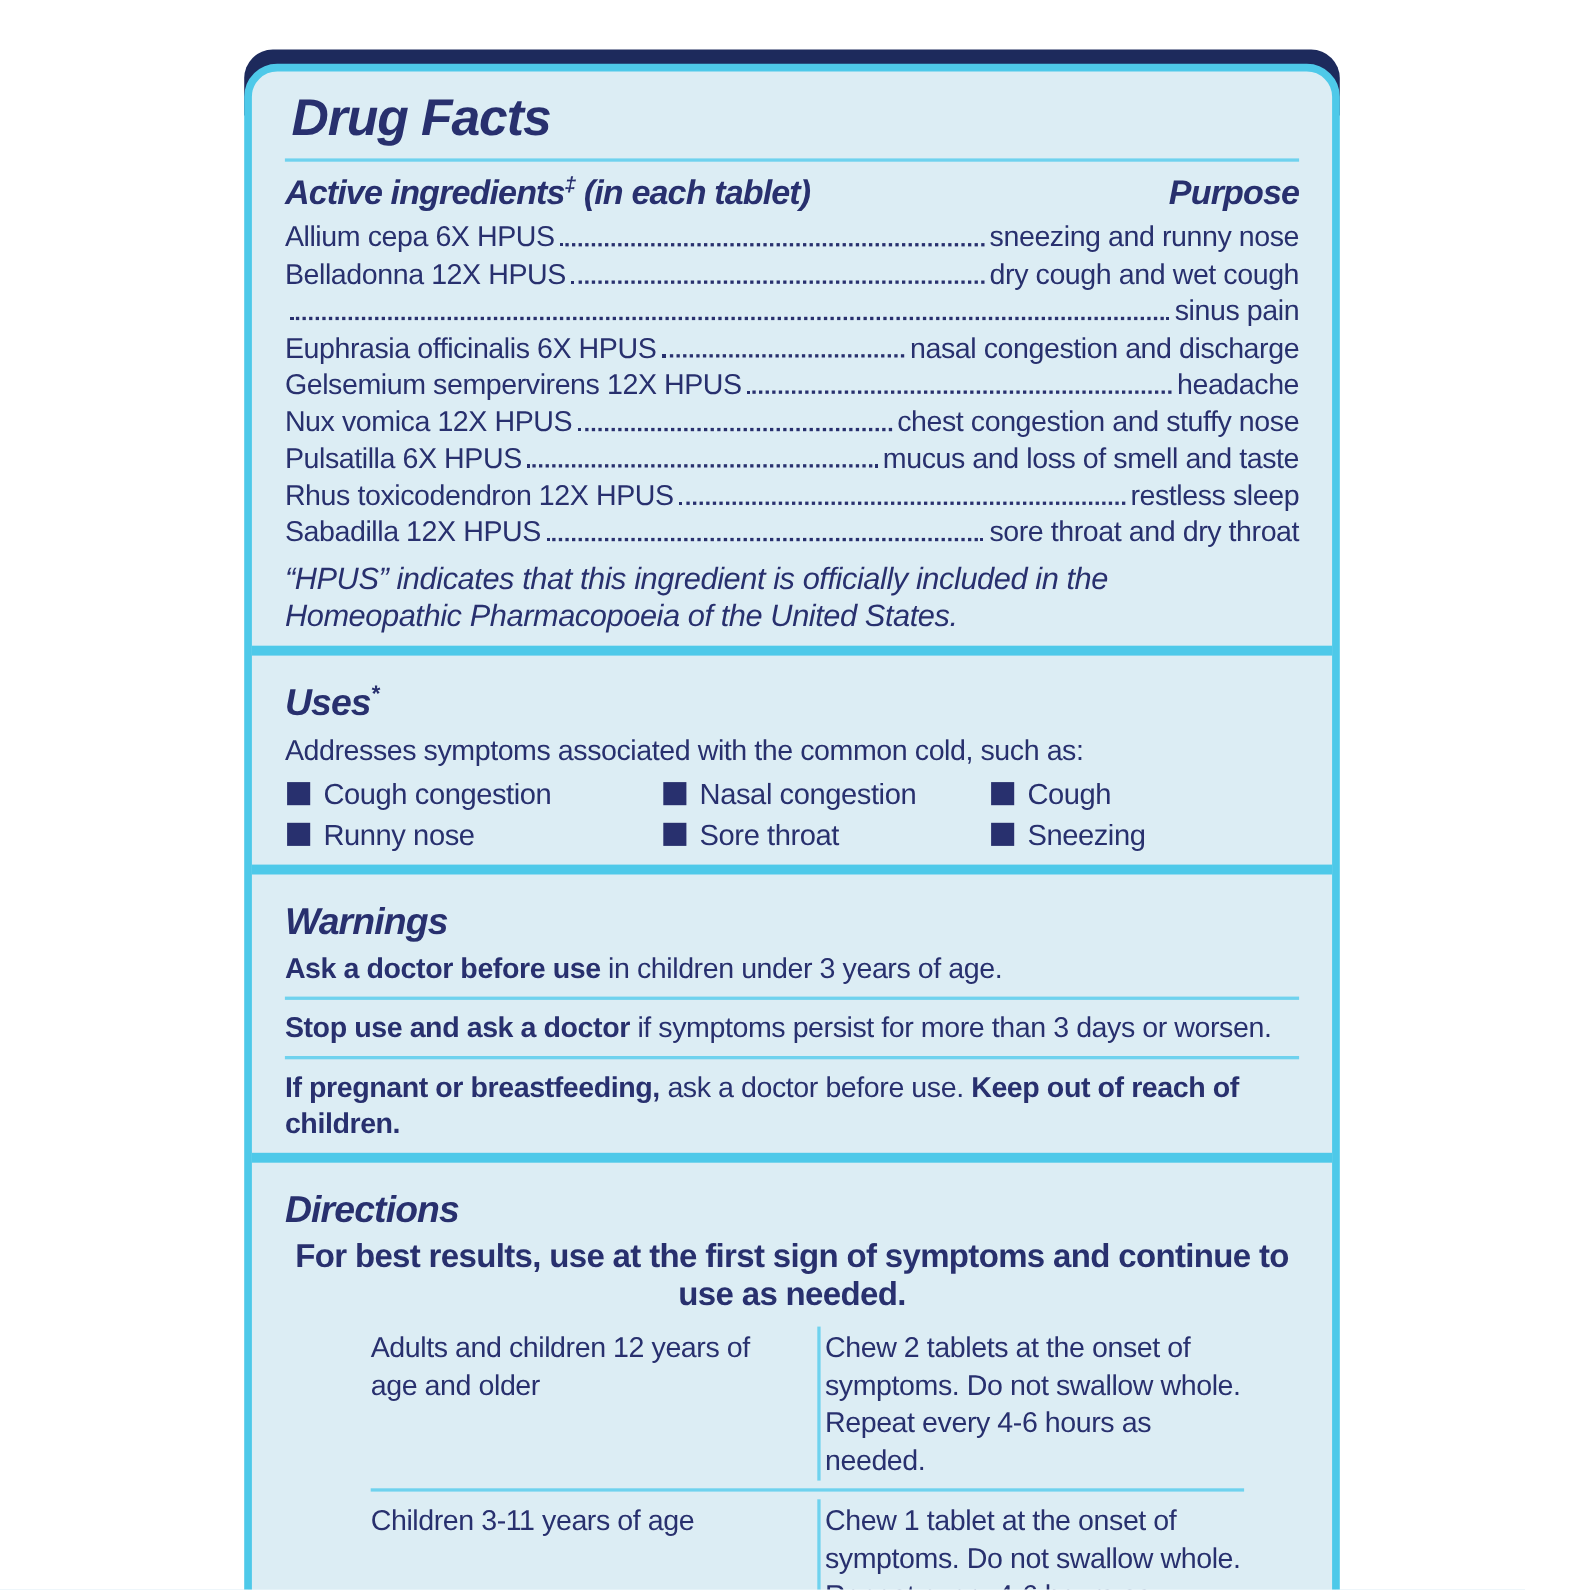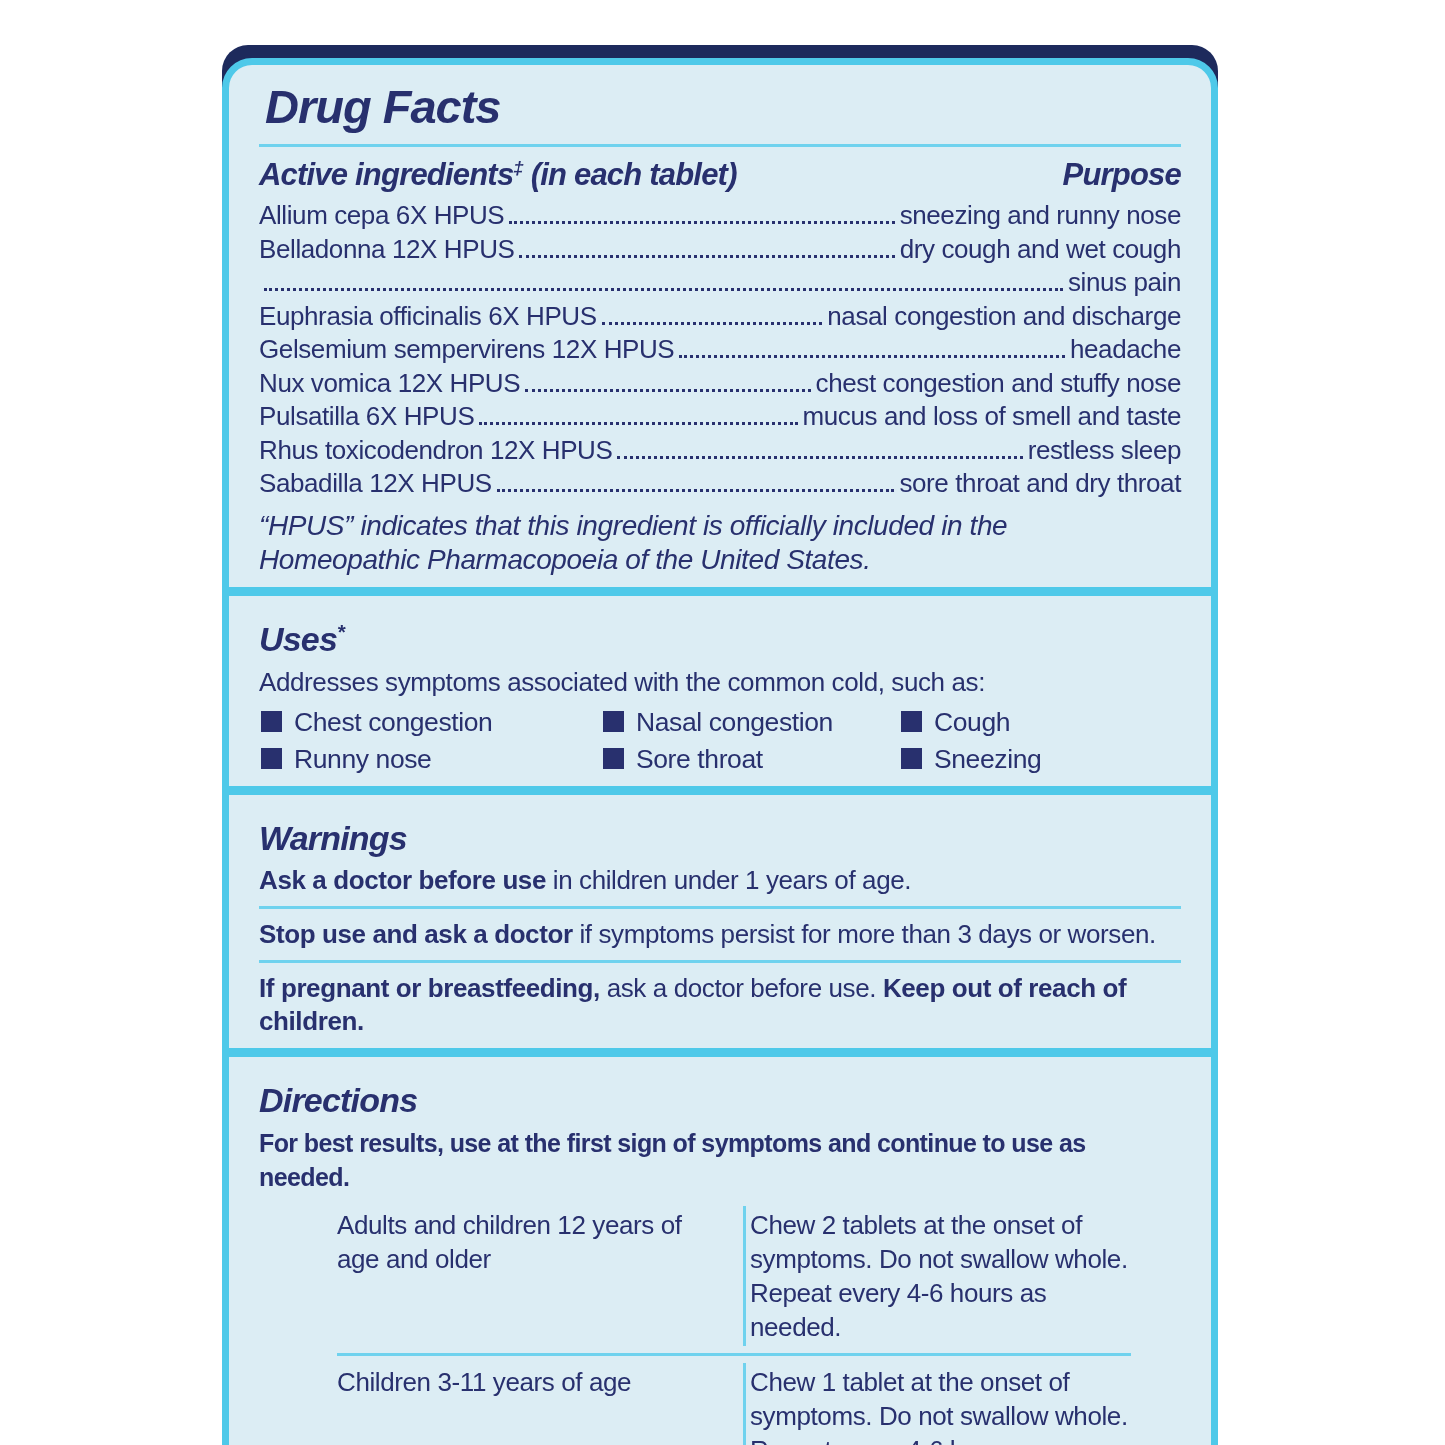--- a/index.html
+++ b/index.html
@@ -51,21 +51,21 @@
   .body-text{font-size:26px;line-height:34px;margin:0;}
   .bold{font-weight:bold;}
   .uses-grid{display:grid;grid-template-columns:342px 298px auto;row-gap:3px;margin:6px 0 10px 2px;}
   .bullet-item{display:flex;align-items:center;font-size:26.5px;line-height:34px;}
   .sq{
     width:21px;height:21px;background:#28306e;display:inline-block;
     margin-right:12px;flex:0 0 auto;
   }
   .warn-item{font-size:26px;line-height:33px;margin:6px 0;}
   .thin-rule{height:3px;background:#6fd2ee;margin:9px 0;}
-  .dir-intro{font-size:25px;line-height:34px;font-weight:bold;letter-spacing:-0.6px;margin:0 0 12px 0;}
+  .dir-intro{font-size:30px;line-height:34px;font-weight:bold;letter-spacing:-0.6px;margin:0 0 12px 0;text-align:center;}
   .dir-table{margin:0 50px 6px 78px;}
   .dir-row{display:flex;align-items:stretch;}
   .dir-who{width:392px;padding:2px 14px 2px 0;font-size:26px;line-height:34px;}
   .dir-how{flex:1;border-left:3px solid #6fd2ee;padding:2px 0 2px 4px;font-size:26px;line-height:34px;}
   .dir-rule{height:3px;background:#6fd2ee;margin:7px 0;}
 </style>
 </head>
 <body>
 
 <div class="package">
@@ -129,21 +129,21 @@
 
     <p class="note">“HPUS” indicates that this ingredient is officially included in the Homeopathic Pharmacopoeia of the United States.</p>
 
     <div class="divider"></div>
 
     <h2><span>Uses</span><sup>*</sup></h2>
     <p class="body-text">Addresses symptoms associated with the common cold, such as:</p>
     <div class="uses-grid">
       <div class="bullet-item">
           <span class="sq"></span>
-          <span>Chest congestion</span>
+          <span>Cough congestion</span>
         </div>
       <div class="bullet-item">
           <span class="sq"></span>
           <span>Nasal congestion</span>
         </div>
       <div class="bullet-item">
           <span class="sq"></span>
           <span>Cough</span>
         </div>
       <div class="bullet-item">
@@ -156,21 +156,21 @@
         </div>
       <div class="bullet-item">
           <span class="sq"></span>
           <span>Sneezing</span>
         </div>
     </div>
 
     <div class="divider"></div>
 
     <h2>Warnings</h2>
-    <p class="warn-item"><span class="bold">Ask a doctor before use</span><span> in children under 1 years of age.</span></p>
+    <p class="warn-item"><span class="bold">Ask a doctor before use</span><span> in children under 3 years of age.</span></p>
     <div class="thin-rule"></div>
     <p class="warn-item"><span class="bold">Stop use and ask a doctor</span><span> if symptoms persist for more than 3 days or worsen.</span></p>
     <div class="thin-rule"></div>
     <p class="warn-item"><span class="bold">If pregnant or breastfeeding,</span><span> ask a doctor before use. </span><span class="bold">Keep out of reach of children.</span></p>
 
     <div class="divider"></div>
 
     <h2>Directions</h2>
     <p class="dir-intro">For best results, use at the first sign of symptoms and continue to use as needed.</p>
     <div class="dir-table">

